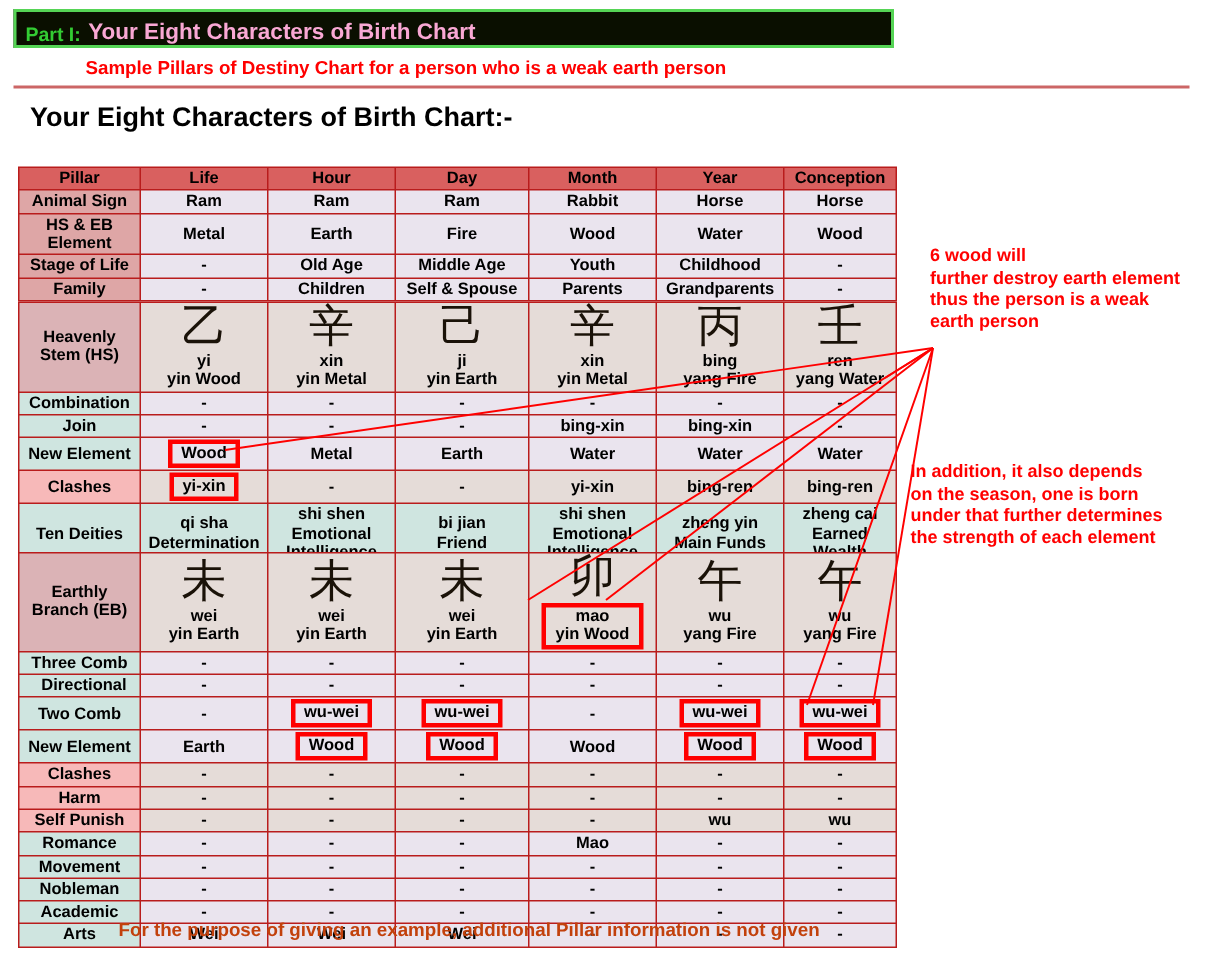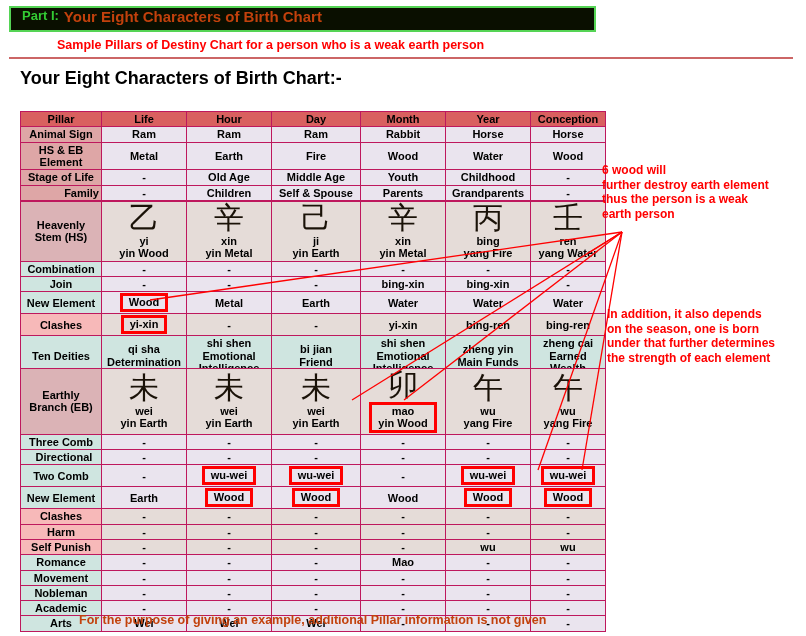--- a/index.html
+++ b/index.html
@@ -17,33 +17,33 @@
   }
 
   
   .banner {
     position: absolute;
     left: 9px; top: 6px;
     width: 587px; height: 26px;
     background: #0a0f00;
     border: 2px solid #55d455;
     display: flex;
-    align-items: flex-start;
-    padding-left: 11px;
+    align-items: flex-end;
+    padding-left: 6px;
     overflow: hidden;
   }
   .banner .part {
     color: #33cc33;
     font-size: 13px;
     font-weight: bold;
     margin-right: 5px;
     white-space: nowrap;
   }
   .banner .btitle {
-    color: #c2410c;
+    color: #f9a8d4;
     font-size: 15px;
     font-weight: bold;
     white-space: nowrap;
   }
 
   .subtitle {
     position: absolute;
     left: 57px; top: 38px;
     color: #ff0000;
     font-size: 12.5px;
@@ -63,24 +63,23 @@
     font-size: 18px;
     font-weight: bold;
     white-space: nowrap;
   }
 
   
   table.pillar {
     position: absolute;
     border-collapse: separate;
     border-spacing: 1px;
-    background: #be185d;
+    background: #b91c1c;
     table-layout: fixed;
     font-size: 11px;
-    margin-left: 8px;
   }
   table.pillar td {
     padding: 1px 2px;
     text-align: center;
     vertical-align: middle;
     color: #000000;
     font-weight: bold;
     font-family: "Liberation Sans", sans-serif;
     line-height: 1.12;
   }
@@ -228,21 +227,21 @@
         <tr>
           <td class="lbl-pink" style="height: 14px;">Stage of Life</td>
           <td class="cell-lav">-</td>
           <td class="cell-lav">Old Age</td>
           <td class="cell-lav">Middle Age</td>
           <td class="cell-lav">Youth</td>
           <td class="cell-lav">Childhood</td>
           <td class="cell-lav">-</td>
         </tr>
         <tr>
-          <td class="lbl-pink" style="height: 14px; text-align: right;">Family</td>
+          <td class="lbl-pink" style="height: 14px;">Family</td>
           <td class="cell-lav">-</td>
           <td class="cell-lav">Children</td>
           <td class="cell-lav">Self &amp; Spouse</td>
           <td class="cell-lav">Parents</td>
           <td class="cell-lav">Grandparents</td>
           <td class="cell-lav">-</td>
         </tr>
       </tbody>
   </table>
 
@@ -482,21 +481,21 @@
           <td class="cell-lav">Wei</td>
           <td class="cell-lav">Wei</td>
           <td class="cell-lav">Wei</td>
           <td class="cell-lav">-</td>
           <td class="cell-lav">-</td>
           <td class="cell-lav">-</td>
         </tr>
       </tbody>
   </table>
 
-  <div class="anno" style="left:602px; top:163px;">6 wood will
+  <div class="anno" style="left:620px; top:163px;">6 wood will
 further destroy earth element
 thus the person is a weak
 earth person</div>
   <div class="anno" style="left:607px; top:307px;">In addition, it also depends
 on the season, one is born
 under that further determines
 the strength of each element</div>
   <div class="footnote">For the purpose of giving an example, additional Pillar information is not given</div>
 
   <svg class="arrows" viewBox="0 0 806 636">

